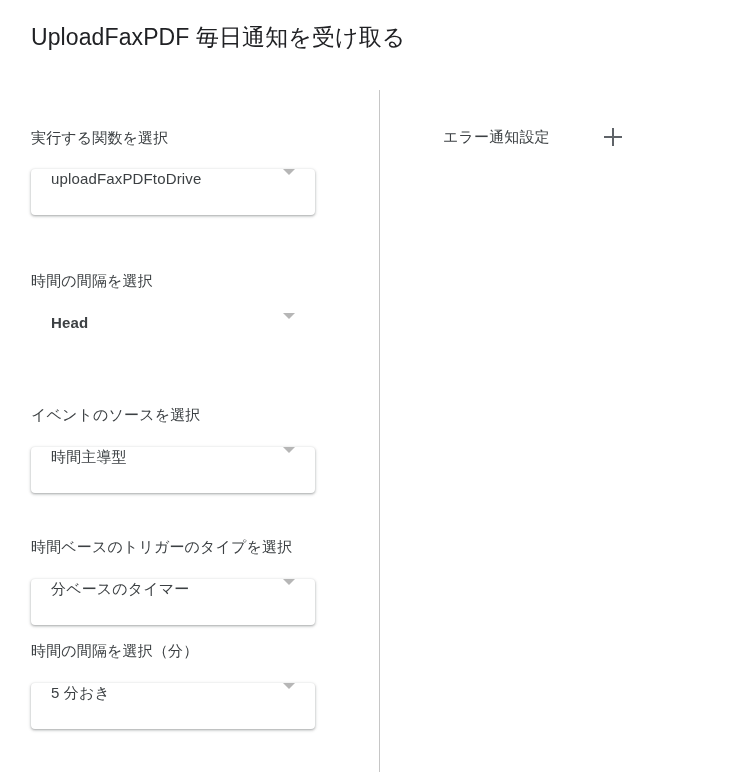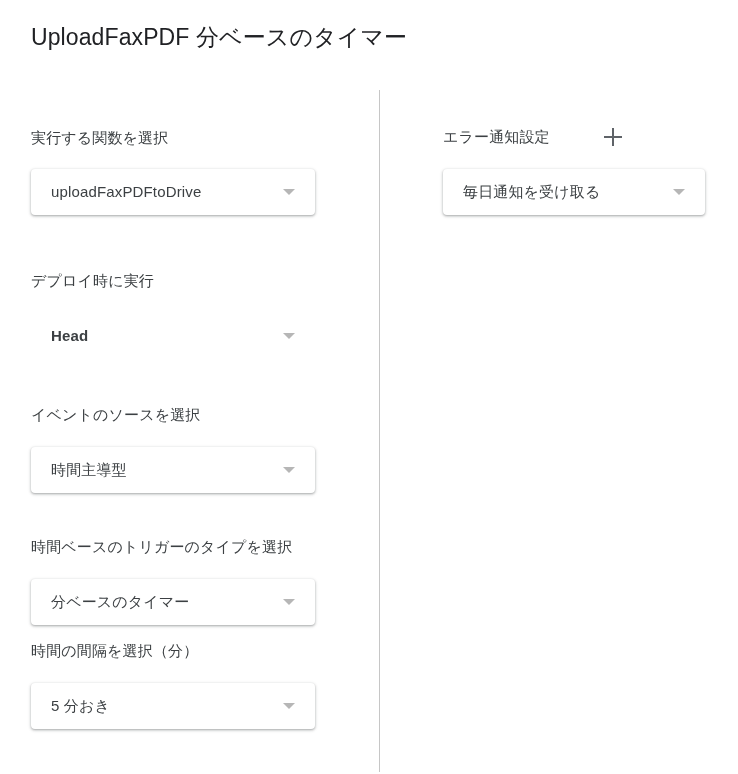--- a/index.html
+++ b/index.html
@@ -111,21 +111,20 @@
 
   
   .select {
     position: relative;
     box-sizing: border-box;
     height: 46px;
     background: #ffffff;
     border-radius: 4px;
     box-shadow: 0 1px 2px 0 rgba(60,64,67,.30), 0 1px 3px 1px rgba(60,64,67,.15);
     display: flex;
-    align-items: center;
     padding: 0 0 0 20px;
     cursor: pointer;
     user-select: none;
   }
   .select.flat {
     box-shadow: none;
     background: transparent;
     border-radius: 0;
   }
   .select-value {
@@ -165,38 +164,38 @@
 
   
   .f-errornotify    { left: 63px;  top: 36px;  width: 290px; }
   .f-errornotify .select { margin-top: 21px; width: 262px; }
 
   .caret-gap { margin-right: 20px; }
 </style>
 </head>
 <body>
 
-<div class="dialog-title">UploadFaxPDF 分ベースのタイマー</div>
+<div class="dialog-title">UploadFaxPDF 毎日通知を受け取る</div>
 
 <div class="body-area">
 
   <div class="column-divider"></div>
 
   <div class="col-left">
 
     <div class="field f-function">
       <div class="field-label">実行する関数を選択</div>
       <div class="select">
         <span class="select-value">uploadFaxPDFtoDrive</span>
         <span class="caret caret-gap"></span>
       </div>
     </div>
 
     <div class="field f-deploy">
-      <div class="field-label">デプロイ時に実行</div>
+      <div class="field-label">時間の間隔を選択</div>
       <div class="select flat">
         <span class="select-value">Head</span>
         <span class="caret caret-gap"></span>
       </div>
     </div>
 
     <div class="field f-triggertype">
       <div class="field-label">時間ベースのトリガーのタイプを選択</div>
       <div class="select">
         <span class="select-value">分ベースのタイマー</span>
@@ -222,21 +221,17 @@
 
   </div>
 
   <div class="col-right">
 
     <div class="field f-errornotify">
       <div class="label-row">
         <span class="field-label">エラー通知設定</span>
         <span class="add-icon"></span>
       </div>
-      <div class="select">
-        <span class="select-value">毎日通知を受け取る</span>
-        <span class="caret caret-gap"></span>
-      </div>
     </div>
 
   </div>
 
 </div>
 
 </body></html>

